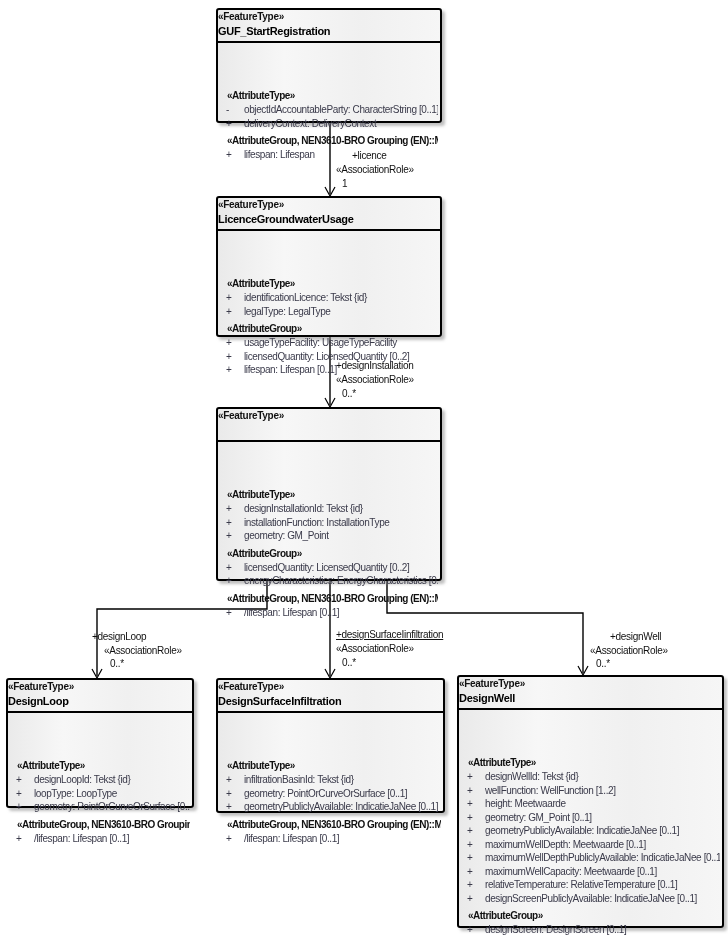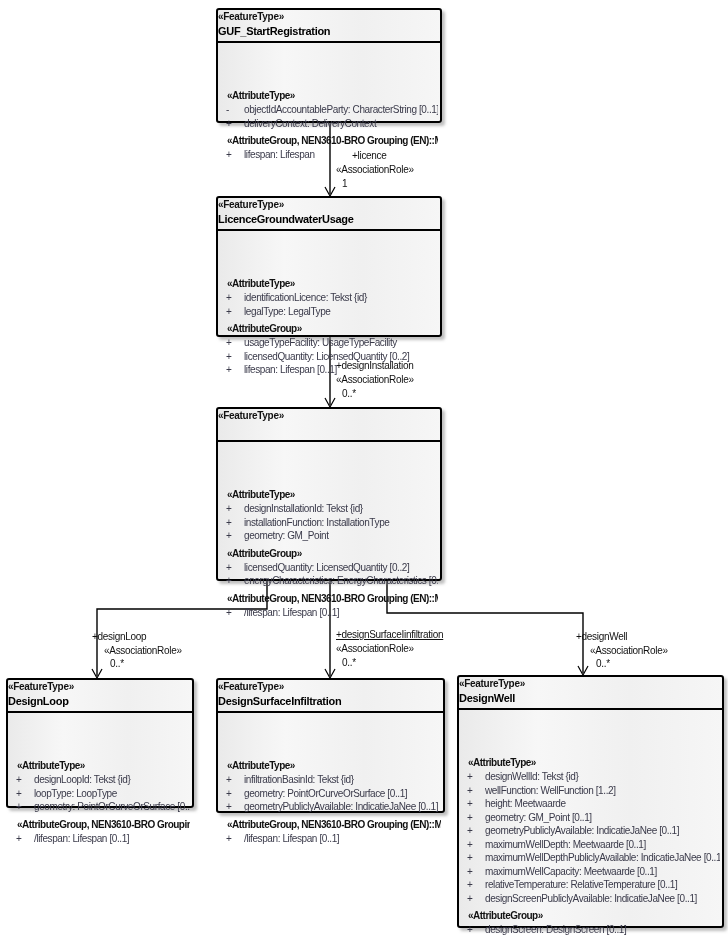--- a/index.html
+++ b/index.html
@@ -73,21 +73,21 @@
 <div class="conn-label" style="left:342px;top:388px;">0..*</div>
 
 <div class="conn-label" style="left:92px;top:631px;">+designLoop</div>
 <div class="conn-label" style="left:104px;top:645px;">«AssociationRole»</div>
 <div class="conn-label" style="left:110px;top:658px;">0..*</div>
 
 <div class="conn-label" style="left:336px;top:629px;text-decoration:underline;">+designSurfaceIinfiltration</div>
 <div class="conn-label" style="left:336px;top:643px;">«AssociationRole»</div>
 <div class="conn-label" style="left:342px;top:657px;">0..*</div>
 
-<div class="conn-label" style="left:576px;top:631px;">+designWell</div>
+<div class="conn-label" style="left:610px;top:631px;">+designWell</div>
 <div class="conn-label" style="left:590px;top:645px;">«AssociationRole»</div>
 <div class="conn-label" style="left:596px;top:658px;">0..*</div>
 
 <div class="uml-class" style="left:216px;top:8px;width:226px;height:115px;">
   <div class="uml-title">
     <div class="uml-stereo">«FeatureType»</div>
     <div class="uml-name">GUF_StartRegistration</div>
   </div>
   <div class="uml-body">
     <div class="grp">«AttributeType»</div>

